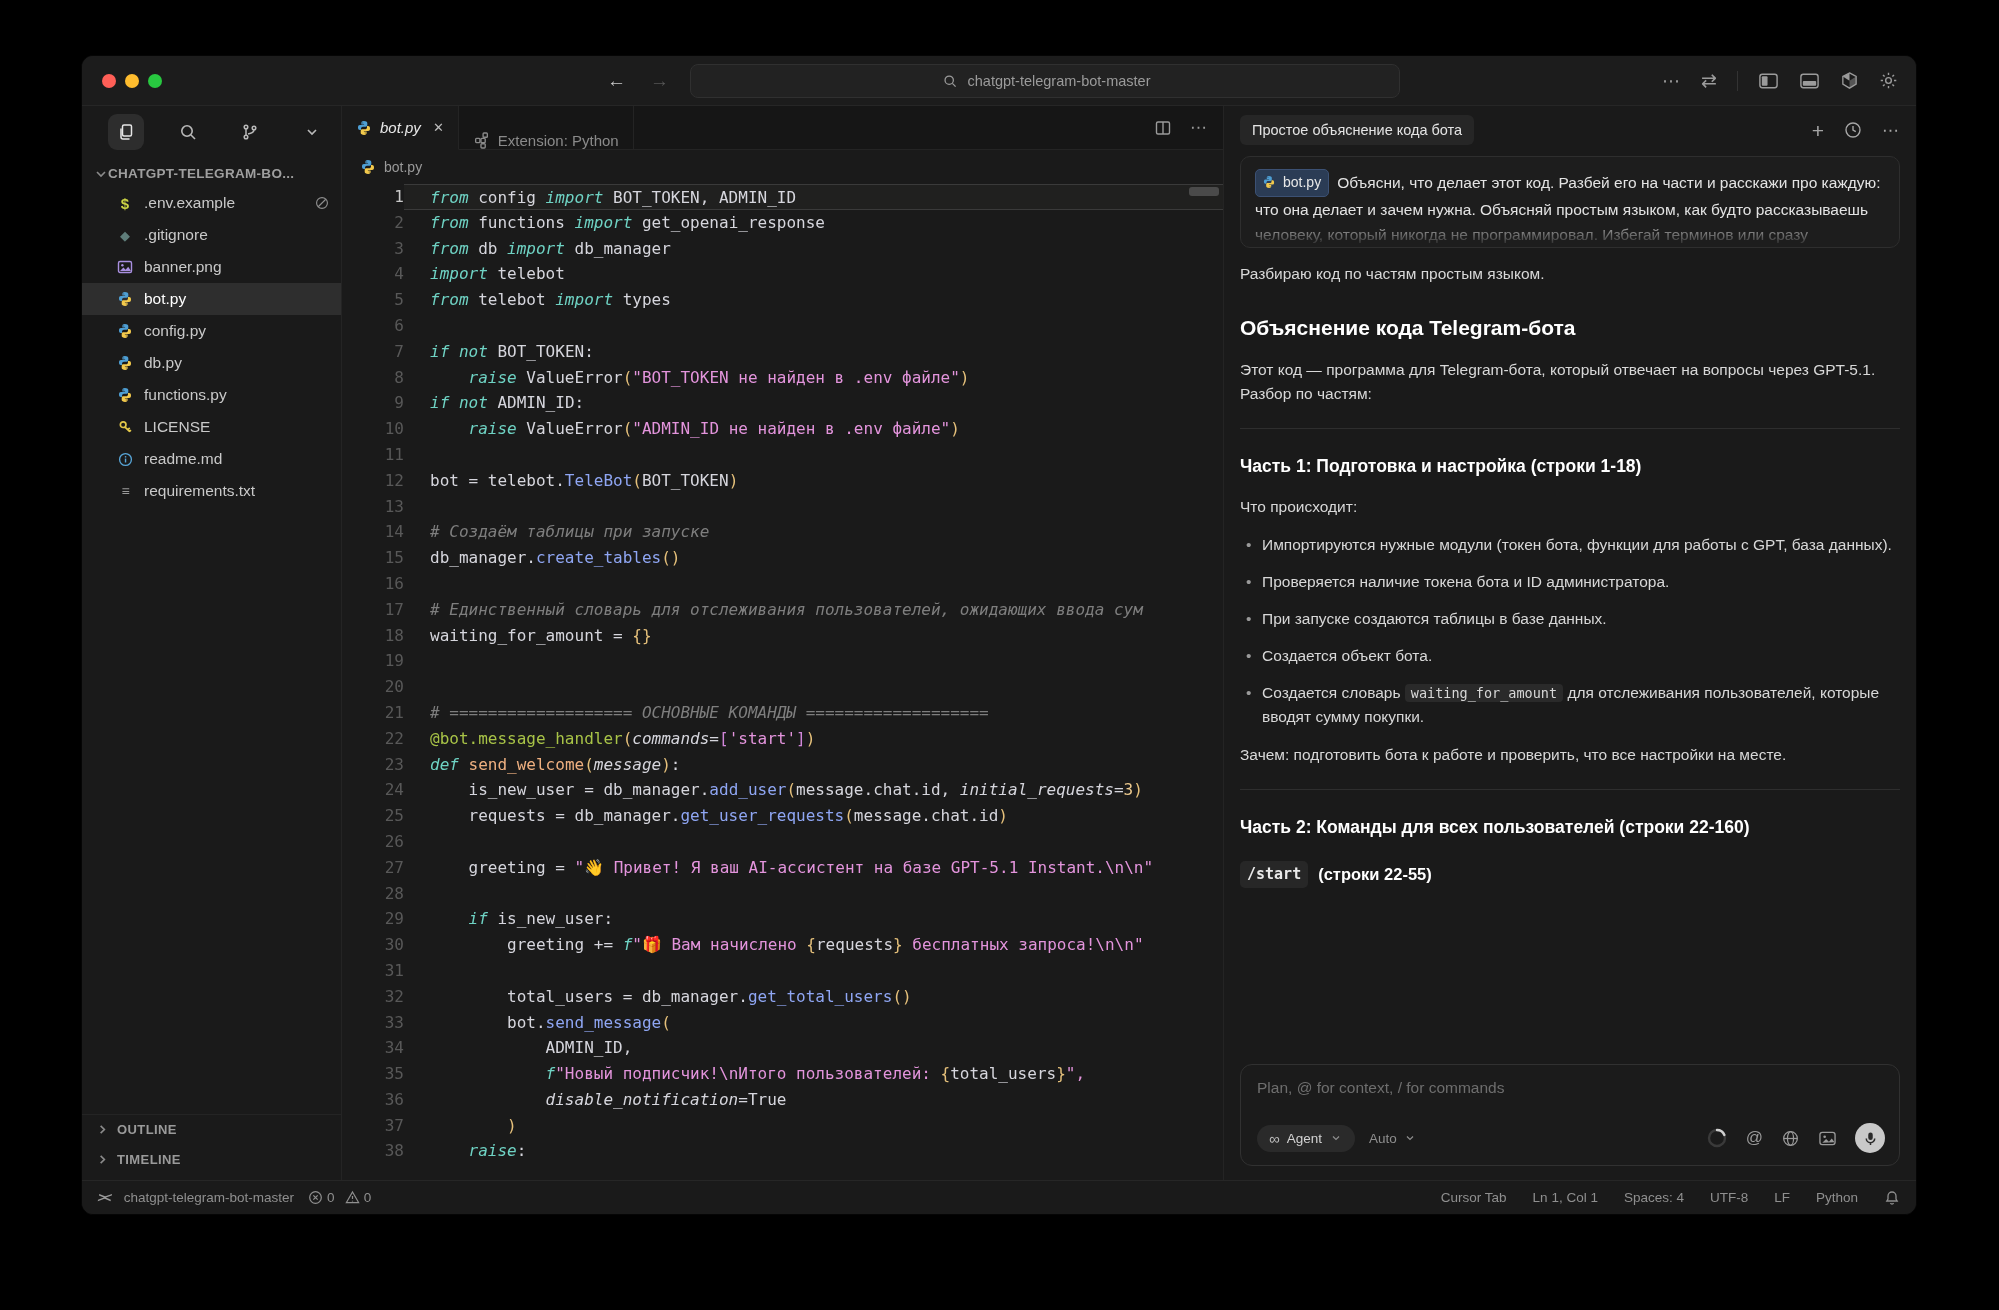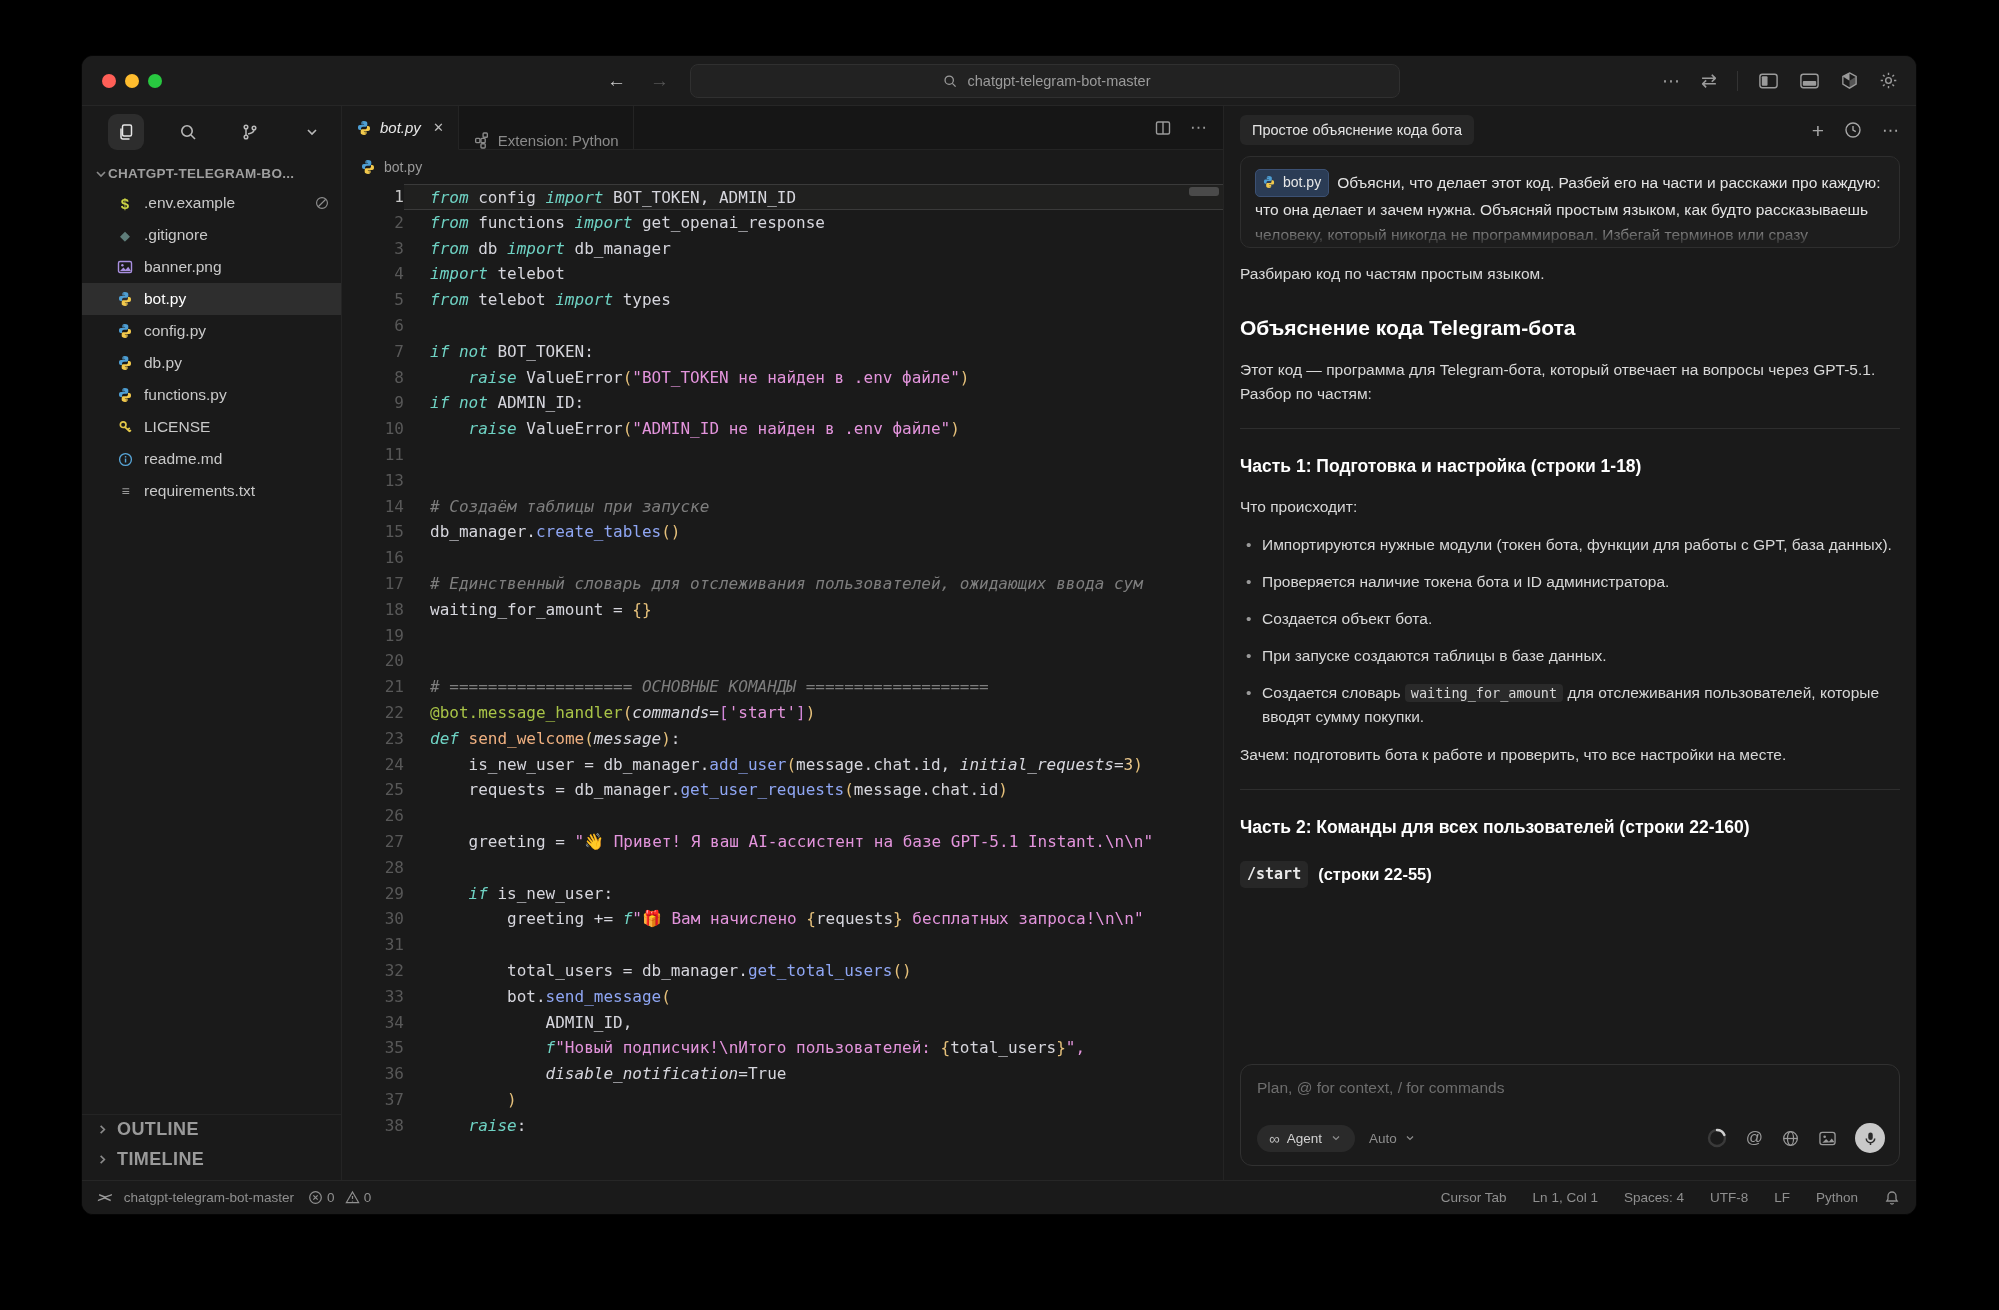--- a/index.html
+++ b/index.html
@@ -34,21 +34,21 @@
   .act-btn.active { background:#2d2d2d; color:#e6e6e6; }
   .explorer-head { display:flex; align-items:center; padding:8px 10px 6px 12px; color:#9f9f9f; font-weight:bold; font-size:13.5px; letter-spacing:.3px; }
   .file-row { display:flex; align-items:center; gap:10px; height:32px; padding-left:34px; padding-right:12px; color:#c9c9c9; font-size:15.5px; }
   .file-row.active { background:#2e2e2e; color:#ffffff; }
   .file-ico { width:18px; display:inline-flex; justify-content:center; flex:none; font-size:14px; }
   .file-badge { margin-left:auto; color:#8f8f8f; font-size:14px; }
   .dollar { color:#cdd545; font-weight:bold; font-size:15px; }
   .diamond { color:#5f7d7a; font-size:13px; }
   .lines-ico { color:#9a9a9a; font-size:14px; letter-spacing:-1px; }
   .sidebar-bottom { margin-top:auto; padding-bottom:6px; }
-  .panel-sec { display:flex; align-items:center; gap:8px; height:30px; padding-left:14px; color:#9a9a9a; font-weight:bold; font-size:18px; letter-spacing:.4px; }
+  .panel-sec { display:flex; align-items:center; gap:8px; height:30px; padding-left:14px; color:#9a9a9a; font-weight:bold; font-size:13px; letter-spacing:.4px; }
 
   
   .editor { width:881px; display:flex; flex-direction:column; background:#1a1a1a; flex:none; min-width:0; }
   .tabstrip { height:44px; background:#161616; display:flex; align-items:stretch; border-bottom:1px solid #242424; flex:none; position:relative; }
   .tab { display:flex; align-items:center; gap:8px; padding:0 14px; font-size:15px; border-right:1px solid #242424; }
   .tab.active { background:#1a1a1a; color:#e8e8e8; font-style:italic; border-bottom:1px solid #1a1a1a; margin-bottom:-1px; }
   .tab.inactive { color:#8a8a8a;align-items:flex-end; }
   .tab-close { color:#bdbdbd; font-size:13px; margin-left:4px; font-style:normal; }
   .strip-icons { margin-left:auto; display:flex; align-items:center; gap:18px; padding-right:16px; color:#9b9b9b; }
   .breadcrumb { height:34px; display:flex; align-items:center; gap:8px; padding-left:18px; color:#9a9a9a; font-size:14px; flex:none; }
@@ -358,20 +358,21 @@
             <div class="code-line"><span class="gutter">2</span><span class="code-txt"><span class="tk-k">from</span><span class="tk-p"> functions </span><span class="tk-k">import</span><span class="tk-p"> get_openai_response</span></span></div>
             <div class="code-line"><span class="gutter">3</span><span class="code-txt"><span class="tk-k">from</span><span class="tk-p"> db </span><span class="tk-k">import</span><span class="tk-p"> db_manager</span></span></div>
             <div class="code-line"><span class="gutter">4</span><span class="code-txt"><span class="tk-k">import</span><span class="tk-p"> telebot</span></span></div>
             <div class="code-line"><span class="gutter">5</span><span class="code-txt"><span class="tk-k">from</span><span class="tk-p"> telebot </span><span class="tk-k">import</span><span class="tk-p"> types</span></span></div>
             <div class="code-line"><span class="gutter">6</span><span class="code-txt"></span></div>
             <div class="code-line"><span class="gutter">7</span><span class="code-txt"><span class="tk-k">if</span><span class="tk-p"> </span><span class="tk-k">not</span><span class="tk-p"> BOT_TOKEN:</span></span></div>
             <div class="code-line"><span class="gutter">8</span><span class="code-txt"><span class="tk-p">    </span><span class="tk-k">raise</span><span class="tk-p"> ValueError</span><span class="tk-y">(</span><span class="tk-s">"BOT_TOKEN не найден в .env файле"</span><span class="tk-y">)</span></span></div>
             <div class="code-line"><span class="gutter">9</span><span class="code-txt"><span class="tk-k">if</span><span class="tk-p"> </span><span class="tk-k">not</span><span class="tk-p"> ADMIN_ID:</span></span></div>
             <div class="code-line"><span class="gutter">10</span><span class="code-txt"><span class="tk-p">    </span><span class="tk-k">raise</span><span class="tk-p"> ValueError</span><span class="tk-y">(</span><span class="tk-s">"ADMIN_ID не найден в .env файле"</span><span class="tk-y">)</span></span></div>
             <div class="code-line"><span class="gutter">11</span><span class="code-txt"></span></div>
+            <div class="code-line"><span class="gutter">12</span><span class="code-txt"><span class="tk-p">bot = telebot.</span><span class="tk-m">TeleBot</span><span class="tk-y">(</span><span class="tk-p">BOT_TOKEN</span><span class="tk-y">)</span></span></div>
             <div class="code-line"><span class="gutter">13</span><span class="code-txt"></span></div>
             <div class="code-line"><span class="gutter">14</span><span class="code-txt"><span class="tk-c"># Создаём таблицы при запуске</span></span></div>
             <div class="code-line"><span class="gutter">15</span><span class="code-txt"><span class="tk-p">db_manager.</span><span class="tk-m">create_tables</span><span class="tk-y">()</span></span></div>
             <div class="code-line"><span class="gutter">16</span><span class="code-txt"></span></div>
             <div class="code-line"><span class="gutter">17</span><span class="code-txt"><span class="tk-c"># Единственный словарь для отслеживания пользователей, ожидающих ввода сум</span></span></div>
             <div class="code-line"><span class="gutter">18</span><span class="code-txt"><span class="tk-p">waiting_for_amount = </span><span class="tk-y">{}</span></span></div>
             <div class="code-line"><span class="gutter">19</span><span class="code-txt"></span></div>
             <div class="code-line"><span class="gutter">20</span><span class="code-txt"></span></div>
             <div class="code-line"><span class="gutter">21</span><span class="code-txt"><span class="tk-c"># =================== ОСНОВНЫЕ КОМАНДЫ ===================</span></span></div>
             <div class="code-line"><span class="gutter">22</span><span class="code-txt"><span class="tk-d">@bot.message_handler</span><span class="tk-y">(</span><span class="tk-pr">commands</span><span class="tk-p">=</span><span class="tk-b">[</span><span class="tk-s">'start'</span><span class="tk-b">]</span><span class="tk-y">)</span></span></div>
@@ -427,22 +428,22 @@
         <div class="resp" id="chat-blocks" style="flex:1;overflow:hidden;min-height:0">
             <p>Разбираю код по частям простым языком.</p>
             <h2>Объяснение кода Telegram-бота</h2>
             <p>Этот код — программа для Telegram-бота, который отвечает на вопросы через GPT-5.1. Разбор по частям:</p>
             <hr>
             <h3>Часть 1: Подготовка и настройка (строки 1-18)</h3>
             <p>Что происходит:</p>
             <ul>
               <li><span>Импортируются нужные модули (токен бота, функции для работы с GPT, база данных).</span></li>
               <li><span>Проверяется наличие токена бота и ID администратора.</span></li>
+              <li><span>При запуске создаются таблицы в базе данных.</span></li>
               <li><span>Создается объект бота.</span></li>
-              <li><span>При запуске создаются таблицы в базе данных.</span></li>
               <li><span>Создается словарь </span><code class="inline">waiting_for_amount</code><span> для отслеживания пользователей, которые вводят сумму покупки.</span></li>
             </ul>
             <p>Зачем: подготовить бота к работе и проверить, что все настройки на месте.</p>
             <hr>
             <h3>Часть 2: Команды для всех пользователей (строки 22-160)</h3>
             <div class="cmd-line">
               <span class="cmd-chip">/start</span>
               <span class="cmd-rest">(строки 22-55)</span>
             </div>
           </div>

